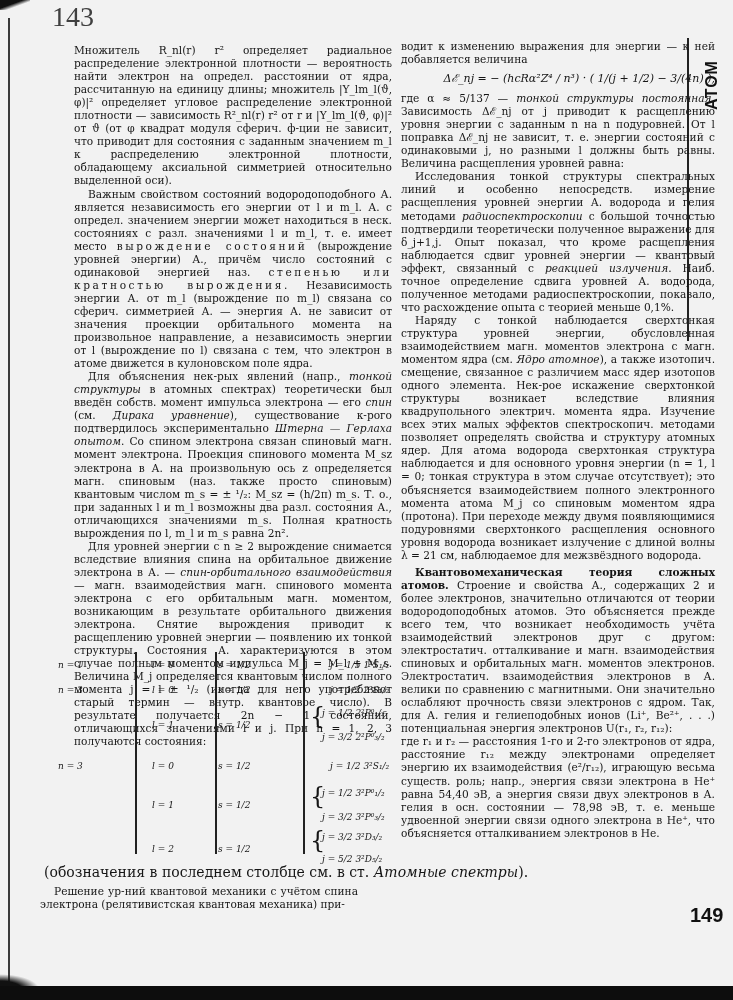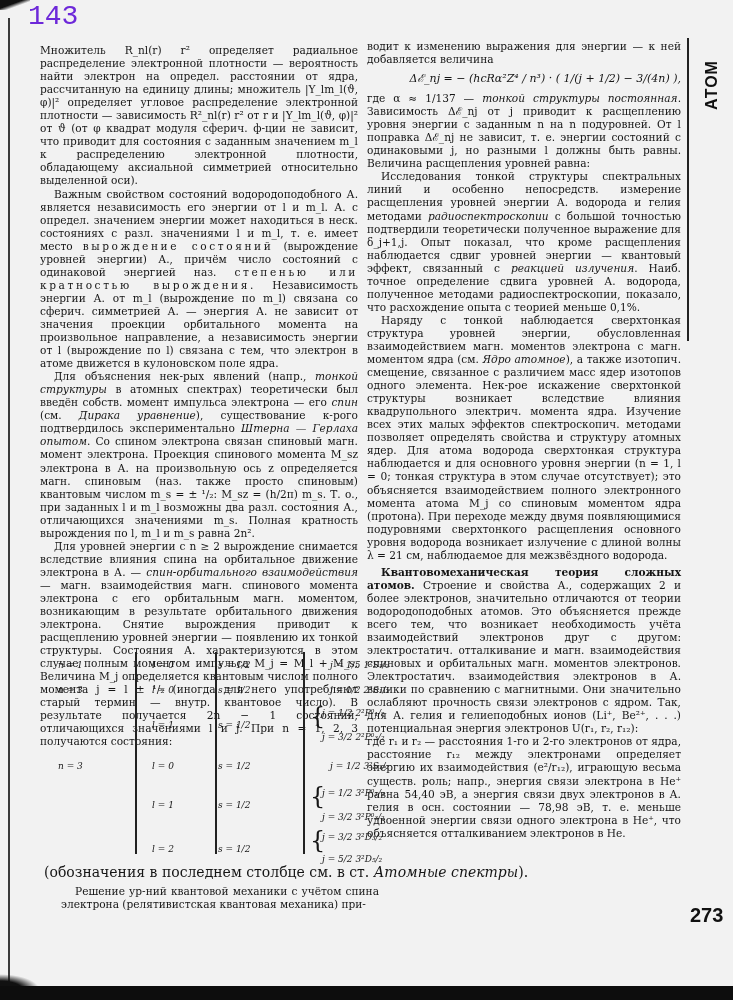--- a/index.html
+++ b/index.html
@@ -18,39 +18,40 @@
   }
   .scan-edge-bottom {
     position: absolute; left: 0; right: 0; bottom: 0; height: 14px;
     background: #0d0d0d;
   }
   .corner-bl {
     position: absolute; left: 0; bottom: 10px; width: 40px; height: 16px;
     background: radial-gradient(ellipse at left bottom, #111 0%, #111 40%, transparent 70%);
   }
   .page-num-left {
-    position: absolute; left: 28px; top: 2px;
-    font-family: Liberation Mono, monospace; font-size: 28px; line-height: 30px; color: #6d28d9;
+    position: absolute; left: 52px; top: 2px;
+    font-family: Liberation Serif, serif; font-size: 28px; line-height: 30px; color: #404040;
   }
   .page-num-right {
     position: absolute; left: 690px; top: 904px;
     font-family: "Liberation Sans", sans-serif; font-weight: bold; font-size: 20px; color: #111;
   }
   .running-head {
     position: absolute; left: 704px; top: 76px;
     transform: rotate(-90deg); transform-origin: center;
     font-family: "Liberation Sans", sans-serif; font-weight: bold; font-size: 16px;
     letter-spacing: 1px; color: #111; width: 60px; text-align: center; margin-left: -22px;
   }
   .rule-right {
     position: absolute; left: 687px; top: 38px; width: 1.5px; height: 303px; background: #222;
   }
   .col {
     position: absolute; font-size: 10.6px; line-height: 13.05px; text-align: justify;
     hyphens: manual;
+    margin-left: 34px;
   }
   .col-left { left: 40px; top: 44px; width: 318px; }
   .col-right { left: 367px; top: 24px; width: 315px; }
   p { margin: 0; text-indent: 14px; }
   p.noindent { text-indent: 0; }
   .it { font-style: italic; }
   .sp { letter-spacing: 2.6px; }
   .b { font-weight: bold; }
   .formula {
     text-align: right; margin: 3px 0; font-style: italic; font-size: 11px;
@@ -59,36 +60,36 @@
   .states {
     position: absolute; left: 40px; top: 652px; width: 325px; height: 210px;
     font-size: 9px; font-style: italic;
   }
   .states .vline { position: absolute; top: 0; bottom: 8px; width: 1.5px; background: #222; }
   .st { position: absolute; white-space: nowrap; }
   .caption {
     position: absolute; left: 44px; top: 864px; width: 325px; font-size: 14px; white-space: nowrap;
   }
   .tail {
-    position: absolute; left: 40px; top: 885px; width: 318px; font-size: 10.6px; line-height: 13px; text-align: justify; margin-left: 21px;
+    position: absolute; left: 40px; top: 885px; width: 318px; font-size: 10.6px; line-height: 13px; text-align: justify;
   }
   .brace { font-size: 24px; font-style: normal; position: absolute; }
 </style>
 </head>
 <body>
 
 <div class="scan-corner-tl"></div>
 <div class="scan-edge-left"></div>
 <div class="corner-bl"></div>
 <div class="scan-edge-bottom"></div>
 
 <div class="page-num-left">143</div>
 <div class="rule-right"></div>
 <div class="running-head">АТОМ</div>
-<div class="page-num-right">273</div>
+<div class="page-num-right">149</div>
 
 <div class="col col-left">
   <p class="noindent">Множитель R_nl(r) r² определяет радиальное распределение электронной плотности — вероятность найти электрон на определ. расстоянии от ядра, рассчитанную на единицу длины; множитель |Y_lm_l(ϑ, φ)|² определяет угловое распределение электронной плотности — зависимость R²_nl(r) r² от r и |Y_lm_l(ϑ, φ)|² от ϑ (от φ квадрат модуля сферич. ф-ции не зависит, что приводит для состояния с заданным значением m_l к распределению электронной плотности, обладающему аксиальной симметрией относительно выделенной оси).</p>
   <p><span>Важным свойством состояний водородоподобного А. является независимость его энергии от l и m_l. А. с определ. значением энергии может находиться в неск. состояниях с разл. значениями l и m_l, т. е. имеет место </span><span class="sp">вырождение состояний</span><span> (вырождение уровней энергии) А., причём число состояний с одинаковой энергией наз. </span><span class="sp">степенью или кратностью вырождения</span><span>. Независимость энергии А. от m_l (вырождение по m_l) связана со сферич. симметрией А. — энергия А. не зависит от значения проекции орбитального момента на произвольное направление, а независимость энергии от l (вырождение по l) связана с тем, что электрон в атоме движется в кулоновском поле ядра.</span></p>
   <p><span>Для объяснения нек-рых явлений (напр., </span><span class="it">тонкой структуры</span><span> в атомных спектрах) теоретически был введён собств. момент импульса электрона — его </span><span class="it">спин</span><span> (см. </span><span class="it">Дирака уравнение</span><span>), существование к-рого подтвердилось экспериментально </span><span class="it">Штерна — Герлаха опытом</span><span>. Со спином электрона связан спиновый магн. момент электрона. Проекция спинового момента M_sz электрона в А. на произвольную ось z определяется магн. спиновым (наз. также просто спиновым) квантовым числом m_s = ± ¹/₂: M_sz = (h/2π) m_s. Т. о., при заданных l и m_l возможны два разл. состояния А., отличающихся значениями m_s. Полная кратность вырождения по l, m_l и m_s равна 2n².</span></p>
   <p><span>Для уровней энергии с n ≥ 2 вырождение снимается вследствие влияния спина на орбитальное движение электрона в А. — </span><span class="it">спин-орбитального взаимодействия</span><span> — магн. взаимодействия магн. спинового момента электрона с его орбитальным магн. моментом, возникающим в результате орбитального движения электрона. Снятие вырождения приводит к расщеплению уровней энергии — появлению их тонкой структуры. Состояния А. характеризуются в этом случае полным моментом импульса M_j = M_l + M_s. Величина M_j определяется квантовым числом полного момента j = l ± ¹/₂ (иногда для него употребляют старый термин — внутр. квантовое число). В результате получается 2n − 1 состояний, отличающихся значениями l и j. При n = 1, 2, 3 получаются состояния:</span></p>
 </div>
 
 <div class="states">
   <div class="vline" style="left:95px"></div>
@@ -131,18 +132,18 @@
 
 <div class="caption"><span>(обозначения в последнем столбце см. в ст. </span><span class="it">Атомные спектры</span><span>).</span></div>
 
 <div class="tail">
     <p>Решение ур-ний квантовой механики с учётом спина электрона (релятивистская квантовая механика) при-</p>
   </div>
 
 <div class="col col-right" style="top:40px;width:314px;">
   <p class="noindent">водит к изменению выражения для энергии — к ней добавляется величина</p>
   <div class="formula">Δℰ_nj = − (hcRα²Z⁴ / n³) · ( 1/(j + 1/2) − 3/(4n) ),</div>
-  <p class="noindent"><span>где α ≈ 1/137 — </span><span class="it">тонкой структуры постоянная</span><span>. Зависимость Δℰ_nj от j приводит к расщеплению уровня энергии с заданным n на n подуровней. От l поправка Δℰ_nj не зависит, т. е. энергии состояний с одинаковыми j, но разными l должны быть равны. Величина расщепления уровней равна:</span></p>
+  <p class="noindent"><span>где α ≈ 5/137 — </span><span class="it">тонкой структуры постоянная</span><span>. Зависимость Δℰ_nj от j приводит к расщеплению уровня энергии с заданным n на n подуровней. От l поправка Δℰ_nj не зависит, т. е. энергии состояний с одинаковыми j, но разными l должны быть равны. Величина расщепления уровней равна:</span></p>
   <p><span>Исследования тонкой структуры спектральных линий и особенно непосредств. измерение расщепления уровней энергии А. водорода и гелия методами </span><span class="it">радиоспектроскопии</span><span> с большой точностью подтвердили теоретически полученное выражение для δ_j+1,j. Опыт показал, что кроме расщепления наблюдается сдвиг уровней энергии — квантовый эффект, связанный с </span><span class="it">реакцией излучения</span><span>. Наиб. точное определение сдвига уровней А. водорода, полученное методами радиоспектроскопии, показало, что расхождение опыта с теорией меньше 0,1%.</span></p>
   <p><span>Наряду с тонкой наблюдается сверхтонкая структура уровней энергии, обусловленная взаимодействием магн. моментов электрона с магн. моментом ядра (см. </span><span class="it">Ядро атомное</span><span>), а также изотопич. смещение, связанное с различием масс ядер изотопов одного элемента. Нек-рое искажение сверхтонкой структуры возникает вследствие влияния квадрупольного электрич. момента ядра. Изучение всех этих малых эффектов спектроскопич. методами позволяет определять свойства и структуру атомных ядер. Для атома водорода сверхтонкая структура наблюдается и для основного уровня энергии (n = 1, l = 0; тонкая структура в этом случае отсутствует); это объясняется взаимодействием полного электронного момента атома M_j со спиновым моментом ядра (протона). При переходе между двумя появляющимися подуровнями сверхтонкого расщепления основного уровня водорода возникает излучение с длиной волны λ = 21 см, наблюдаемое для межзвёздного водорода.</span></p>
   <p style="margin-top:4px"><span class="b">Квантовомеханическая теория сложных атомов.</span><span> Строение и свойства А., содержащих 2 и более электронов, значительно отличаются от теории водородоподобных атомов. Это объясняется прежде всего тем, что возникает необходимость учёта взаимодействий электронов друг с другом: электростатич. отталкивание и магн. взаимодействия спиновых и орбитальных магн. моментов электронов. Электростатич. взаимодействия электронов в А. велики по сравнению с магнитными. Они значительно ослабляют прочность связи электронов с ядром. Так, для А. гелия и гелиеподобных ионов (Li⁺, Be²⁺, . . .) потенциальная энергия электронов U(r₁, r₂, r₁₂):</span></p>
   <p class="noindent">где r₁ и r₂ — расстояния 1-го и 2-го электронов от ядра, расстояние r₁₂ между электронами определяет энергию их взаимодействия (e²/r₁₂), играющую весьма существ. роль; напр., энергия связи электрона в He⁺ равна 54,40 эВ, а энергия связи двух электронов в А. гелия в осн. состоянии — 78,98 эВ, т. е. меньше удвоенной энергии связи одного электрона в He⁺, что объясняется отталкиванием электронов в He.</p>
 </div>
 
 </body></html>

